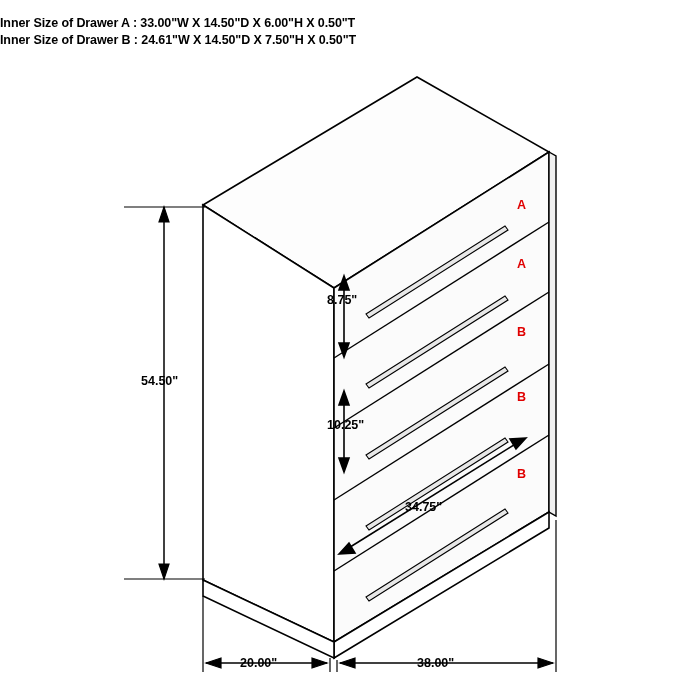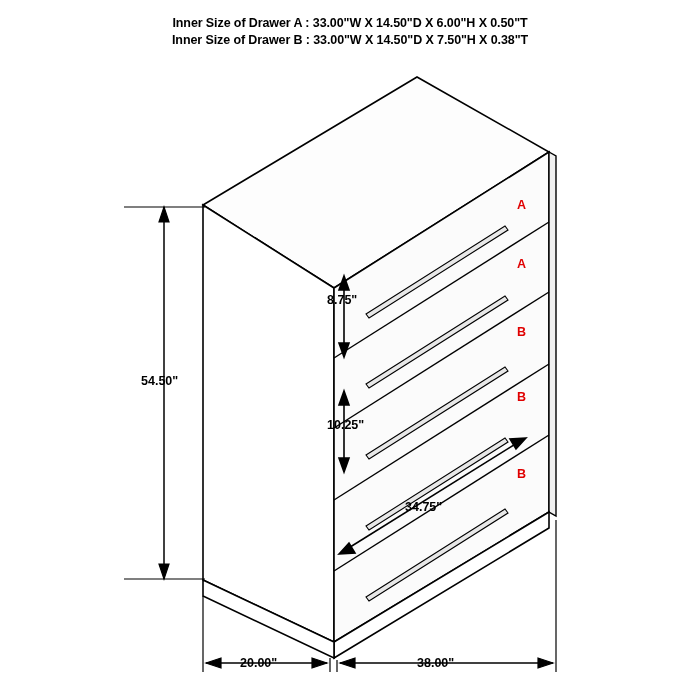--- a/index.html
+++ b/index.html
@@ -12,21 +12,21 @@
     width: 700px;
     height: 700px;
     background: #ffffff;
     font-family: "Liberation Sans", sans-serif;
     overflow: hidden;
   }
   .hdr {
     position: absolute;
     left: 0;
     width: 700px;
-    text-align: center;
+    text-align: left;
     font-size: 12.5px;
     font-weight: bold;
     color: #000000;
     letter-spacing: -0.1px;
   }
   #hdr1 { top: 16px; }
   #hdr2 { top: 33px; }
 
   svg.layer {
     position: absolute;
@@ -50,21 +50,21 @@
     color: #e00000;
     white-space: nowrap;
   }
 </style>
 </head>
 <body>
 
 <div id="page">
 
   <div class="hdr" id="hdr1">Inner Size of Drawer A : 33.00"W X 14.50"D X 6.00"H X 0.50"T</div>
-  <div class="hdr" id="hdr2">Inner Size of Drawer B : 33.00"W X 14.50"D X 7.50"H X 0.38"T</div>
+  <div class="hdr" id="hdr2">Inner Size of Drawer B : 24.61"W X 14.50"D X 7.50"H X 0.50"T</div>
 
   <svg class="layer" viewBox="0 0 700 700">
 
     <polygon points="203,205 417,77 549,152 334,288" fill="#fdfdfd" stroke="#000000" stroke-width="1.6"></polygon>
 
     <polygon points="203,205 334,288 334,642 203,580" fill="#ffffff" stroke="#000000" stroke-width="1.6"></polygon>
 
     <polygon points="334,288 549,152 549,512 334,642" fill="#fbfbfb" stroke="#000000" stroke-width="1.6"></polygon>
 
     <polygon points="549,152 556,156 556,516 549,512" fill="#f0f0f0" stroke="#000000" stroke-width="1.4"></polygon>

